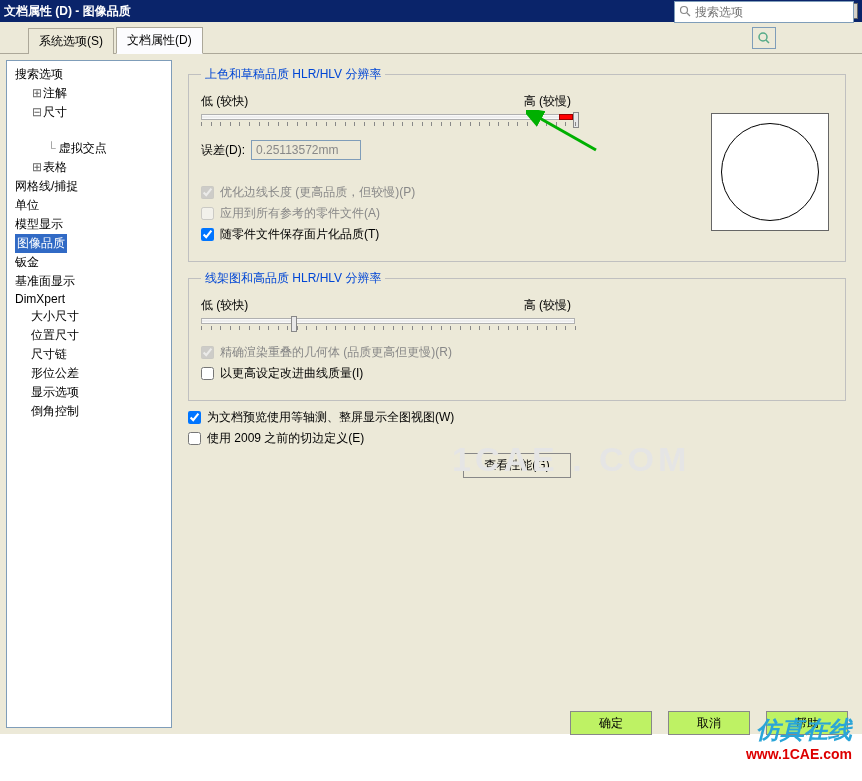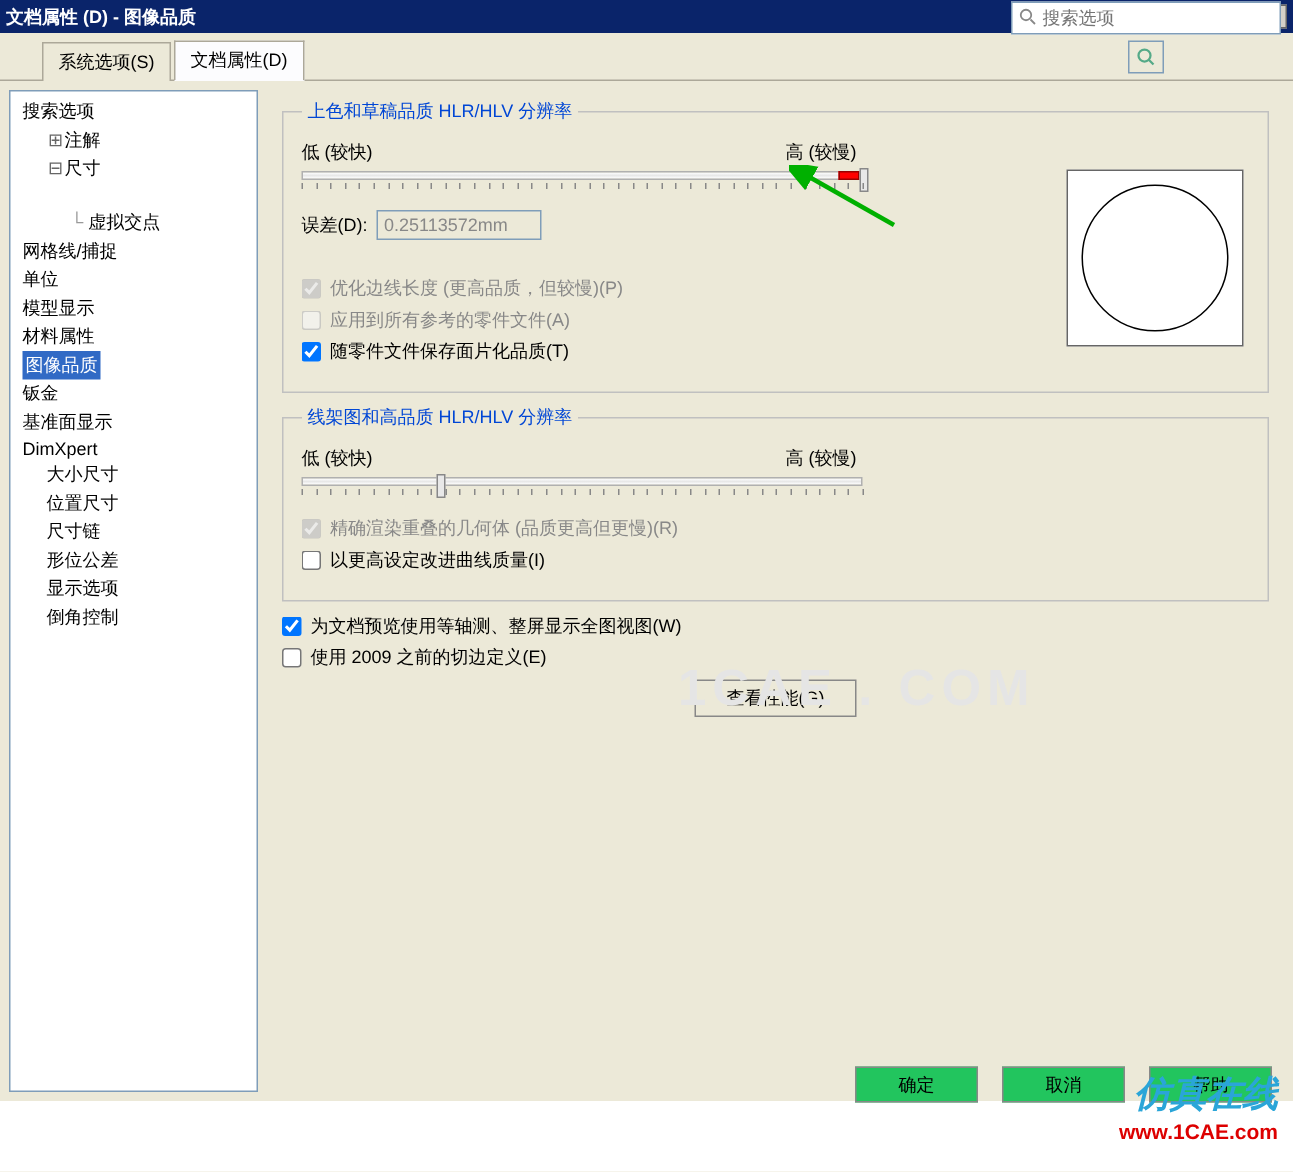--- a/index.html
+++ b/index.html
@@ -50,21 +50,21 @@
 .check-row input[type=checkbox] { width: 13px; height: 13px; }
 .check-row.disabled { color: #888; }
 
 .preview-box { position: absolute; right: 16px; top: 30px; width: 118px; height: 118px; border: 1px solid #666; background: #fff; display: flex; align-items: center; justify-content: center; }
 .preview-box .circle { width: 98px; height: 98px; border: 1px solid #000; border-radius: 50%; }
 
 .view-btn { padding: 3px 20px; border: 1px solid #888; background: #ece9d8; cursor: pointer; }
 .btn-row-center { display: flex; justify-content: center; margin-top: 6px; }
 
 .buttons { position: absolute; right: 14px; bottom: 46px; display: flex; gap: 16px; }
-.buttons button { width: 82px; height: 24px; border: 1px solid #888; background: #22c55e; cursor: pointer; }
+.buttons button { width: 82px; height: 24px; border: 1px solid #888; background: #bef264; cursor: pointer; }
 
 .arrow { position: absolute; top: 110px; right: 256px; pointer-events: none; }
 
 .watermark { position: absolute; right: 10px; bottom: 18px; text-align: right; line-height: 1.3; }
 .watermark .wm1 { color: #2aa5d8; font-size: 24px; font-weight: bold; font-style: italic; }
 .watermark .wm2 { color: #d00; font-size: 14px; font-weight: bold; }
 
 .faint-wm { position: absolute; left: 280px; top: 380px; color: #e5e5e5; font-size: 34px; font-weight: bold; letter-spacing: 4px; pointer-events: none; z-index: 0; }
 </style>
 </head>
@@ -100,24 +100,24 @@
     </div>
   </div>
 </div>
 
 <div class="body">
   <div class="tree-panel">
     <div class="tree-item l1">搜索选项</div>
     <div class="tree-item l2"><span class="exp">⊞</span><span>注解</span></div>
     <div class="tree-item l2"><span class="exp">⊟</span><span>尺寸</span></div>
     <div class="tree-item l3"><span class="dash">└ </span><span>虚拟交点</span></div>
+    <div class="tree-item l2"><span class="exp">⊞</span><span>表格</span></div>
     <div class="tree-item l1">网格线/捕捉</div>
     <div class="tree-item l1">单位</div>
     <div class="tree-item l1">模型显示</div>
-    <div class="tree-item l1">材料属性</div>
     <div style="padding-left:6px;"><span class="tree-item selected">图像品质</span></div>
     <div class="tree-item l1">钣金</div>
     <div class="tree-item l1">基准面显示</div>
     <div class="tree-item l1">DimXpert</div>
     <div class="tree-item l2">大小尺寸</div>
     <div class="tree-item l2">位置尺寸</div>
     <div class="tree-item l2">尺寸链</div>
     <div class="tree-item l2">形位公差</div>
     <div class="tree-item l2">显示选项</div>
     <div class="tree-item l2">倒角控制</div>

